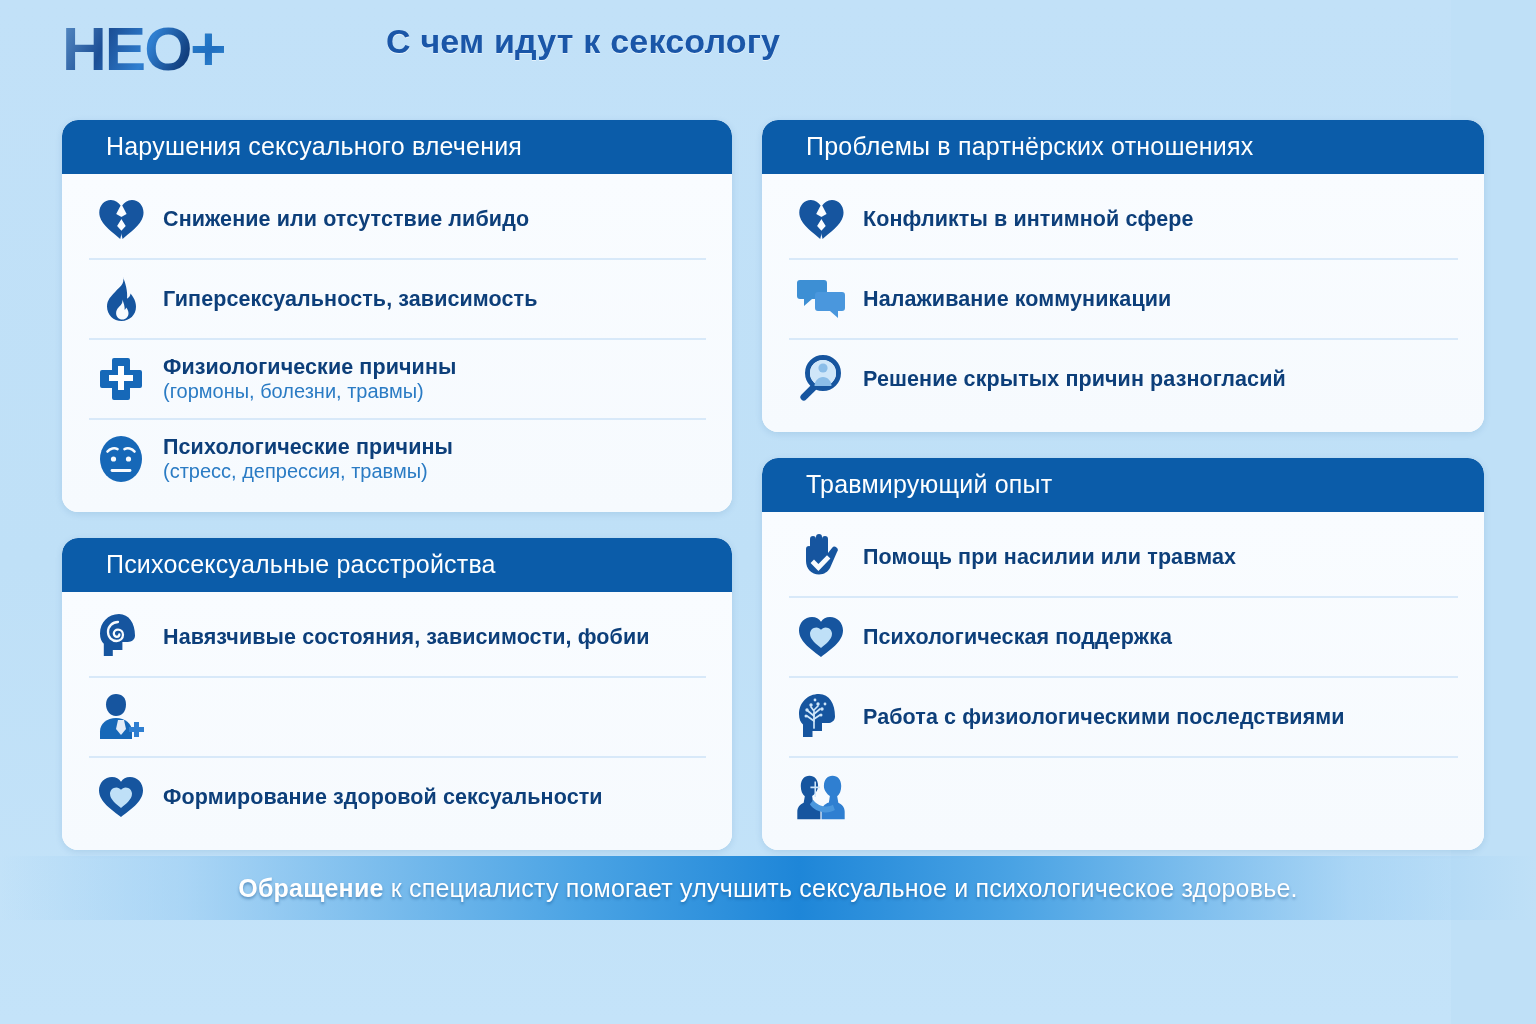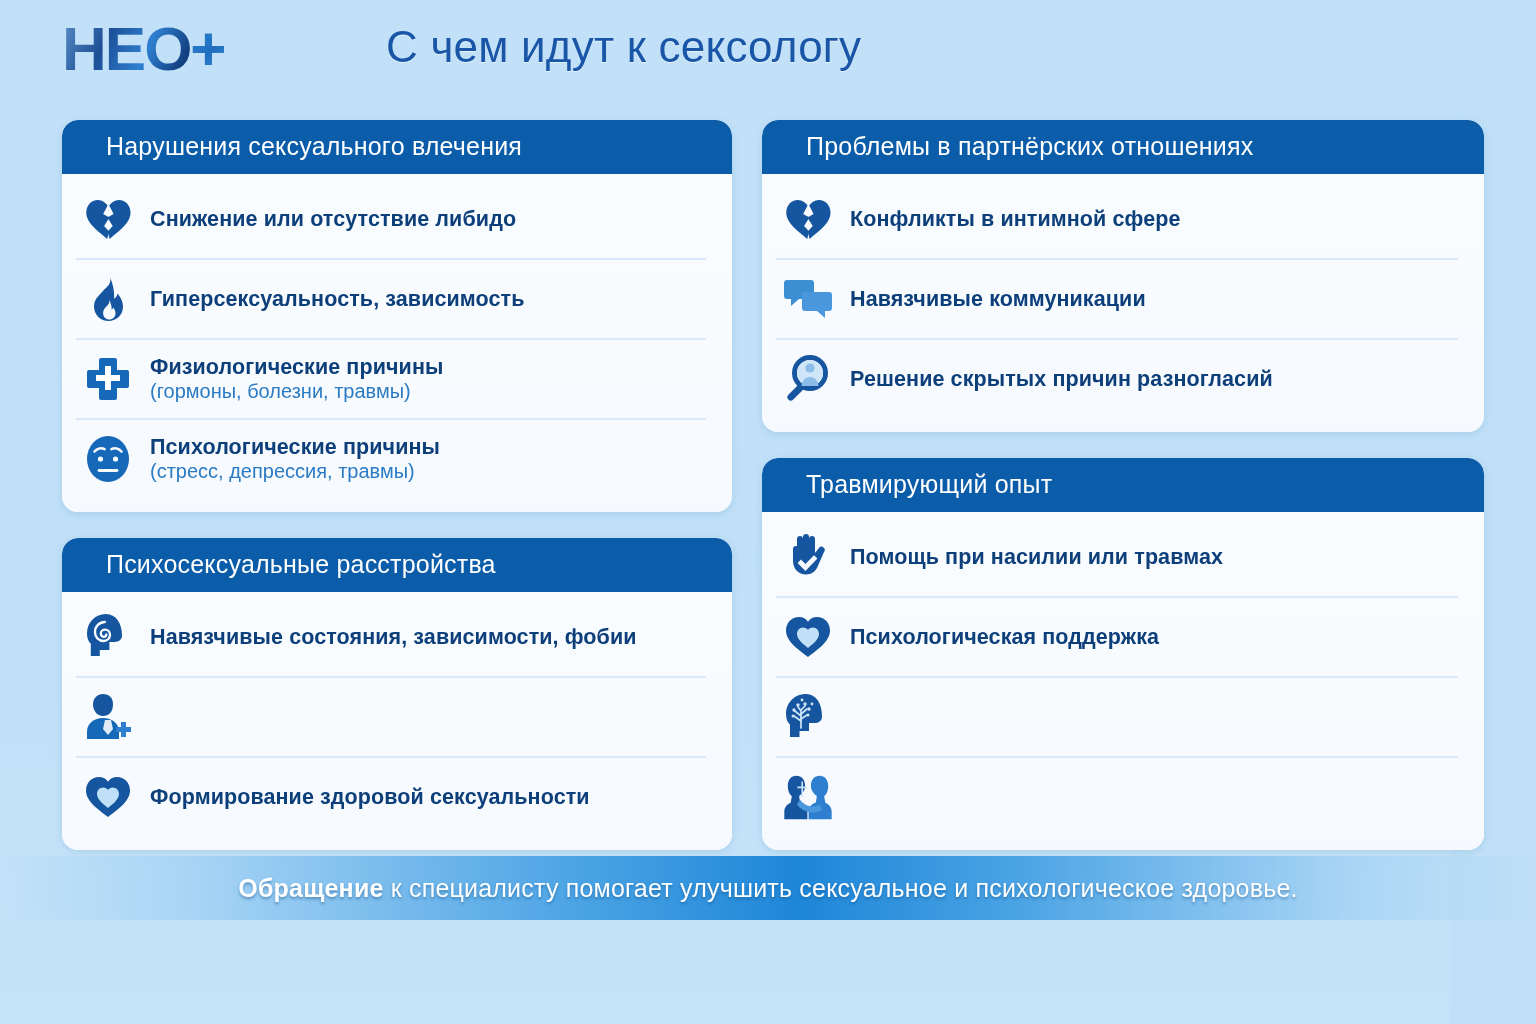--- a/index.html
+++ b/index.html
@@ -47,22 +47,22 @@
   .logo .plus {
     background: linear-gradient(140deg, #2f8fd8 0%, #1f6ec0 55%, #3f9ade 100%);
     -webkit-background-clip: text;
     background-clip: text;
     color: transparent;
   }
   .page-title {
     position: absolute;
     left: 386px;
     top: 22px;
-    font-size: 44px;
-    font-weight: normal;
+    font-size: 34px;
+    font-weight: bold;
     color: #1a56a8;
     letter-spacing: 0.2px;
     white-space: nowrap;
     text-shadow: 0 1px 0 rgba(255,255,255,0.55);
   }
 
   
   .col {
     position: absolute;
   }
@@ -82,21 +82,21 @@
     border-radius: 16px 16px 0 0;
   }
   .card-head-title {
     color: #ffffff;
     font-size: 25px;
     font-weight: normal;
     letter-spacing: 0.2px;
     white-space: nowrap;
   }
   .card-body {
-    padding: 6px 26px 14px 14px;
+    padding: 6px 26px 14px 27px;
     background: linear-gradient(180deg, #f9fcff 0%, #f6fafe 100%);
   }
 
   .row {
     display: flex;
     align-items: center;
     gap: 16px;
     padding: 13px 0 13px 6px;
     border-bottom: 2px solid #d8e9f9;
     min-height: 50px;
@@ -300,21 +300,21 @@
         </div>
 
         <div class="row">
           <span class="row-icon">
             <svg width="50" height="46" viewBox="0 0 50 46">
               <path d="M4 4h24a3 3 0 0 1 3 3v13a3 3 0 0 1-3 3H16l-8 7v-7H4a3 3 0 0 1-3-3V7a3 3 0 0 1 3-3z" fill="#3d8fd4"></path>
               <path d="M22 16h24a3 3 0 0 1 3 3v13a3 3 0 0 1-3 3h-4v7l-8-7H22a3 3 0 0 1-3-3V19a3 3 0 0 1 3-3z" fill="#4a97dd"></path>
             </svg>
           </span>
           <span class="row-text">
-            <span class="row-label">Навязчивые коммуникации</span>
+            <span class="row-label">Налаживание коммуникации</span>
           </span>
         </div>
 
         <div class="row">
           <span class="row-icon">
             <svg width="48" height="48" viewBox="0 0 48 48">
               <circle cx="26" cy="18" r="15.5" fill="none" stroke="#16559f" stroke-width="5"></circle>
               <circle cx="26" cy="18" r="13" fill="#cfe6f9"></circle>
               <circle cx="26" cy="13" r="4.6" fill="#8bbde8"></circle>
               <path d="M17.5 31c0-5 3.8-9 8.5-9s8.5 4 8.5 9z" fill="#8bbde8"></path>
@@ -372,20 +372,23 @@
                   <circle cx="15" cy="13" r="1.7"></circle>
                 <circle cx="22" cy="12" r="1.7"></circle>
                   <circle cx="26" cy="17" r="1.7"></circle>
                 <circle cx="10" cy="24" r="1.5"></circle>
                   <circle cx="25" cy="23" r="1.5"></circle>
                 <circle cx="29" cy="12" r="1.4"></circle>
                   <circle cx="19" cy="8" r="1.4"></circle>
               </g>
             </svg>
           </span>
+          <span class="row-text">
+            <span class="row-label">Работа с физиологическими последствиями</span>
+          </span>
         </div>
 
         <div class="row">
           <span class="row-icon">
             <svg width="54" height="50" viewBox="0 0 54 50">
               <path d="M15 3C9.6 3 6 7.2 6 13.5c0 5 1.6 8.6 4.2 10.7L9 31c-4 1.6-6.6 5-6.6 9.2V48h24v-7.8c0-4.6-3-8.2-7.6-9.6l-1-6.6C20.4 22 24 18.4 24 13.5 24 7.2 20.4 3 15 3z" fill="#16559f"></path>
               <path d="M39 3c5.4 0 9 4.2 9 10.5 0 5-1.6 8.6-4.2 10.7L45 31c4 1.6 6.6 5 6.6 9.2V48h-24v-7.8c0-4.6 3-8.2 7.6-9.6l1-6.6C33.6 22 30 18.4 30 13.5 30 7.2 33.6 3 39 3z" fill="#2f7fd1"></path>
               <path d="M19 28c3 4.2 8 6.6 13 6.8 3 .1 5.4-.6 7.4-1.8l2 5.6c-3 1.8-6.6 2.6-10.6 2.4-6.4-.4-12-3.6-15.4-8.4z" fill="#4a97dd"></path>
               <path d="M21 9v16M16 15h10" stroke="#cfe6f9" stroke-width="1.6"></path>
             </svg>

